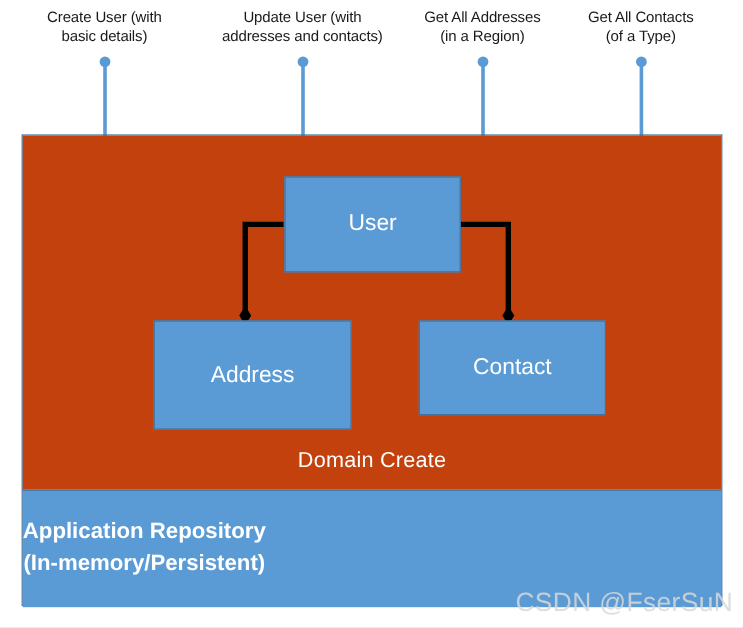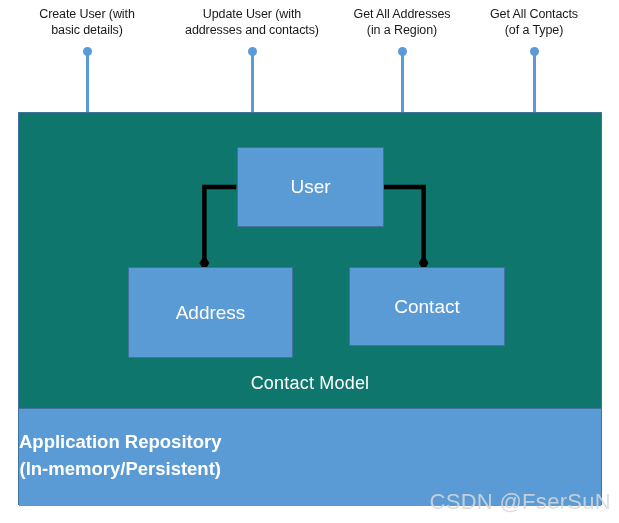--- a/index.html
+++ b/index.html
@@ -51,21 +51,21 @@
     box-sizing: border-box;
     border: 1px solid #41719c;
   }
   .domain-band {
     position: absolute;
     left: 0;
     top: 0;
     width: 100%;
     height: 295px;
     box-sizing: border-box;
-    background: #0f766e;
+    background: #c2410c;
   }
   .repo-band {
     position: absolute;
     left: 0;
     top: 295px;
     width: 100%;
     height: 98px;
     box-sizing: border-box;
     background: #5b9bd5;
     border-top: 1px solid #41719c;
@@ -172,21 +172,21 @@
       </div>
 
       <div class="entity" id="entity-address">
         <span>Address</span>
       </div>
 
       <div class="entity" id="entity-contact">
         <span>Contact</span>
       </div>
 
-      <div class="domain-caption">Contact Model</div>
+      <div class="domain-caption">Domain Create</div>
     </div>
 
     <div class="repo-band">
       <div class="repo-caption">Application Repository
 (In-memory/Persistent)</div>
     </div>
   </div>
 
   <div class="watermark">CSDN @FserSuN</div>
 

